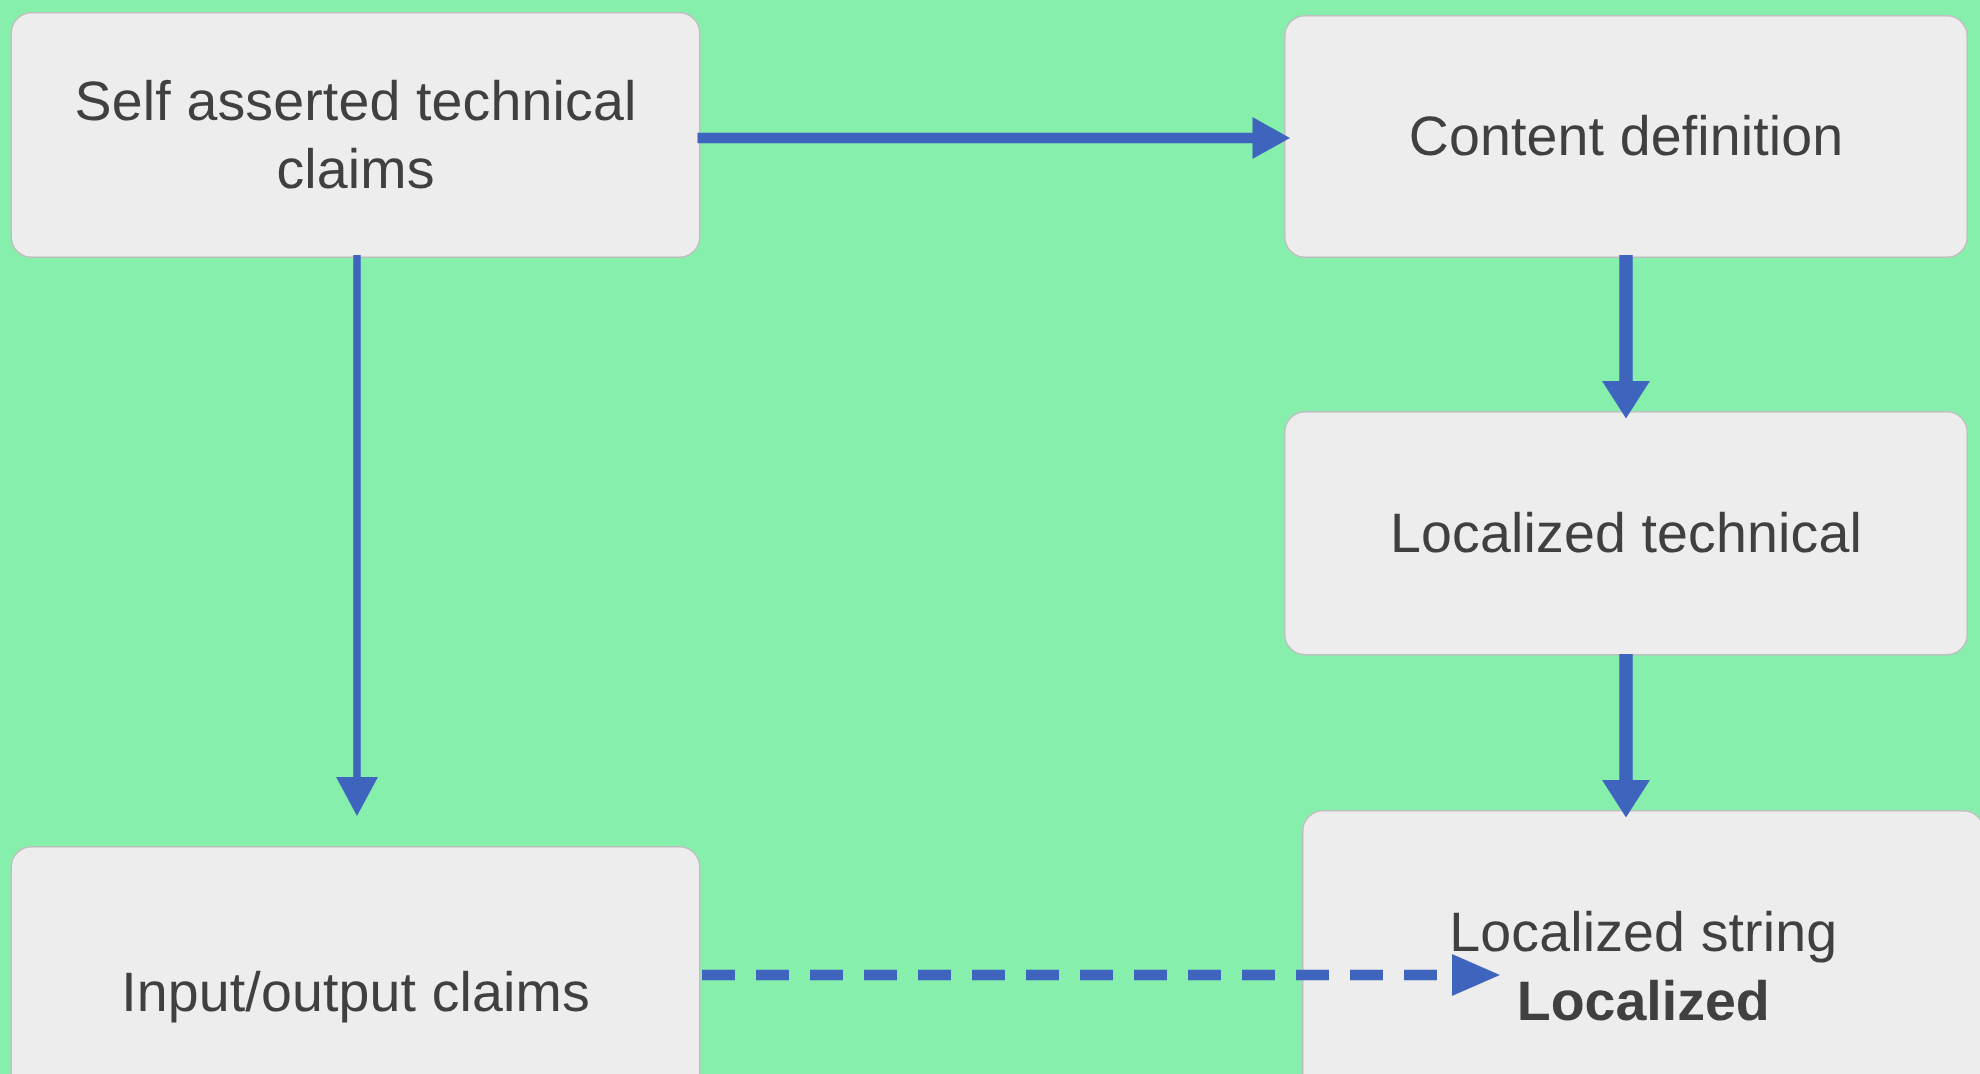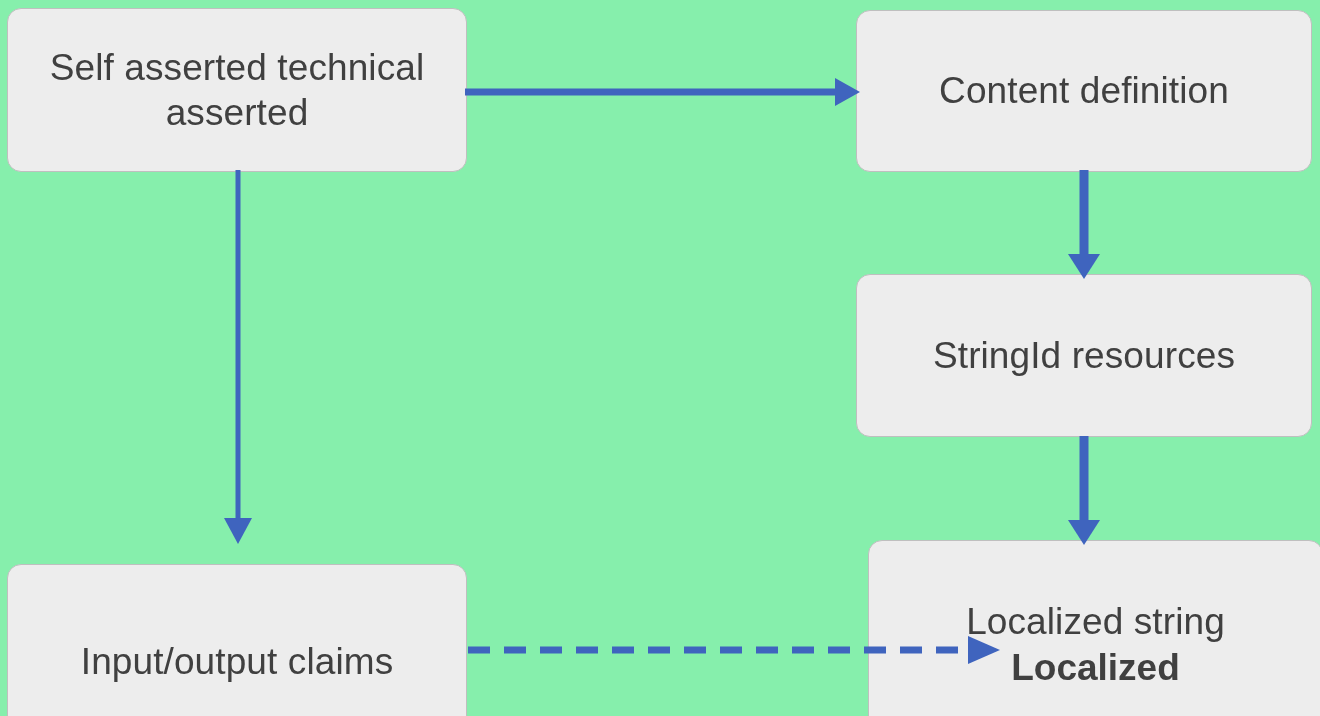--- a/index.html
+++ b/index.html
@@ -65,29 +65,29 @@
   #edge-content-definition-to-resources { left: 1058px; top: 166px; width: 54px; height: 116px; }
   #edge-resources-to-localized-string   { left: 1058px; top: 431px; width: 54px; height: 116px; }
   #edge-claims-transformation-to-string { left: 462px; top: 630px; width: 546px; height: 40px; }
 </style>
 </head>
 <body>
 
 <div id="canvas">
 
   <div class="node" id="node-self-asserted-technical-profile">
-    <span class="node-label"><span>Self asserted technical</span><br><span>asserted</span></span>
+    <span class="node-label"><span>Self asserted technical</span><br><span>claims</span></span>
   </div>
 
   <div class="node" id="node-content-definition">
     <span class="node-label"><span>Content definition</span></span>
   </div>
 
   <div class="node" id="node-localized-resources">
-    <span class="node-label"><span>StringId resources</span></span>
+    <span class="node-label"><span>Localized technical</span></span>
   </div>
 
   <div class="node" id="node-input-output-claims-transformation">
     <span class="node-label"><span>Input/output claims</span><br></span>
   </div>
 
   <div class="node" id="node-localized-string">
     <span class="node-label"><span>Localized string</span><br><span class="line2-strong">Localized</span></span>
   </div>
 

